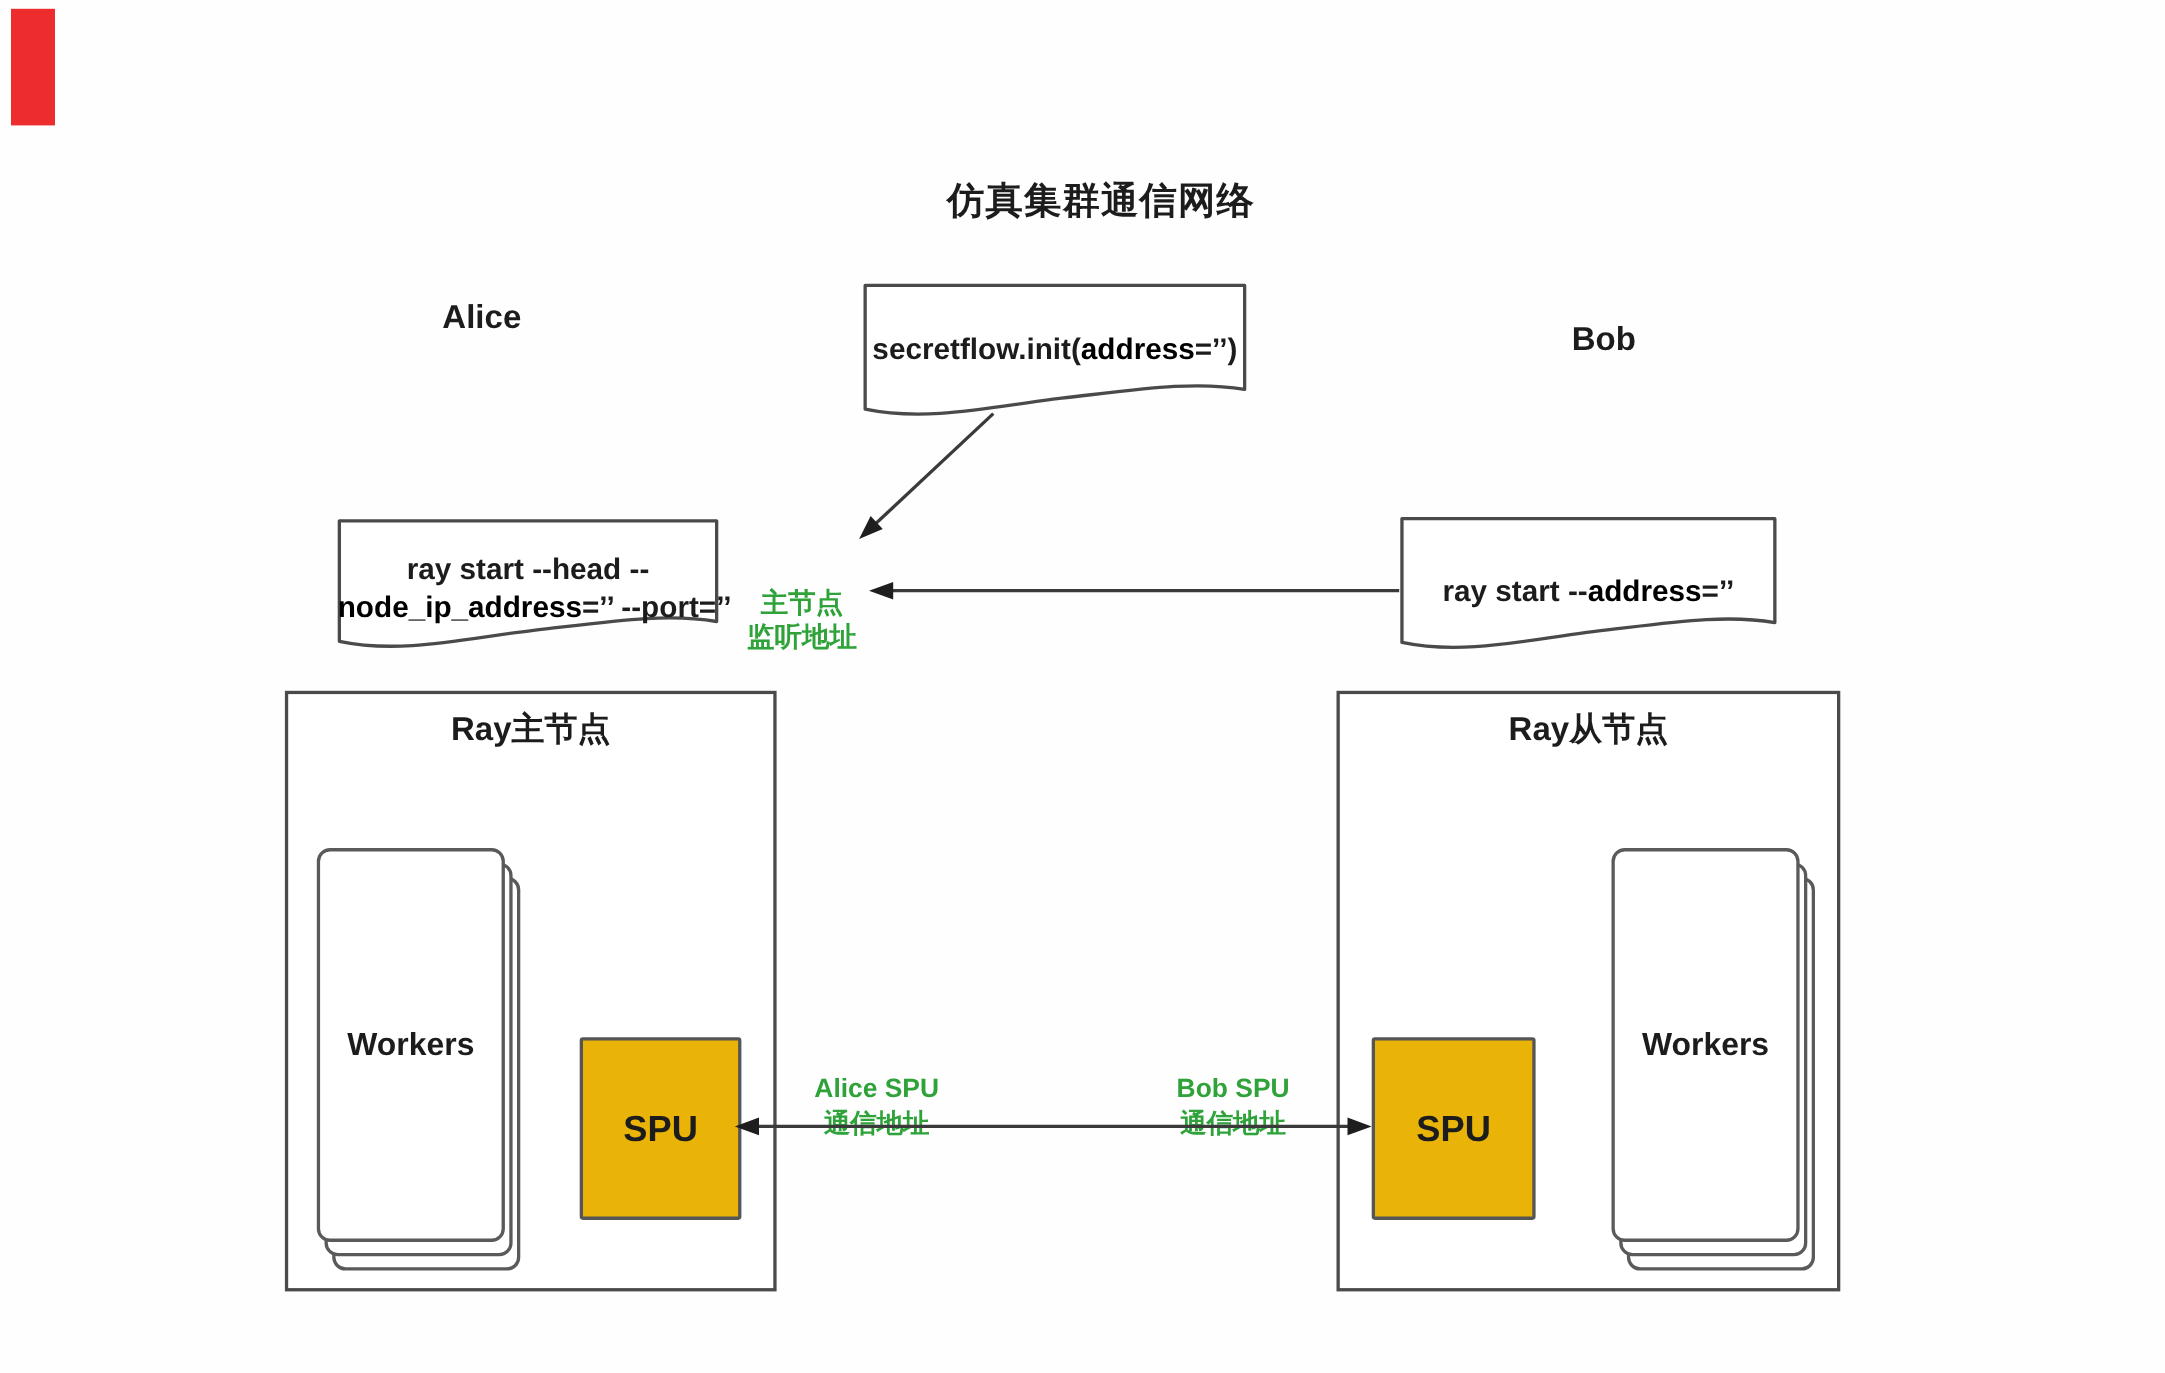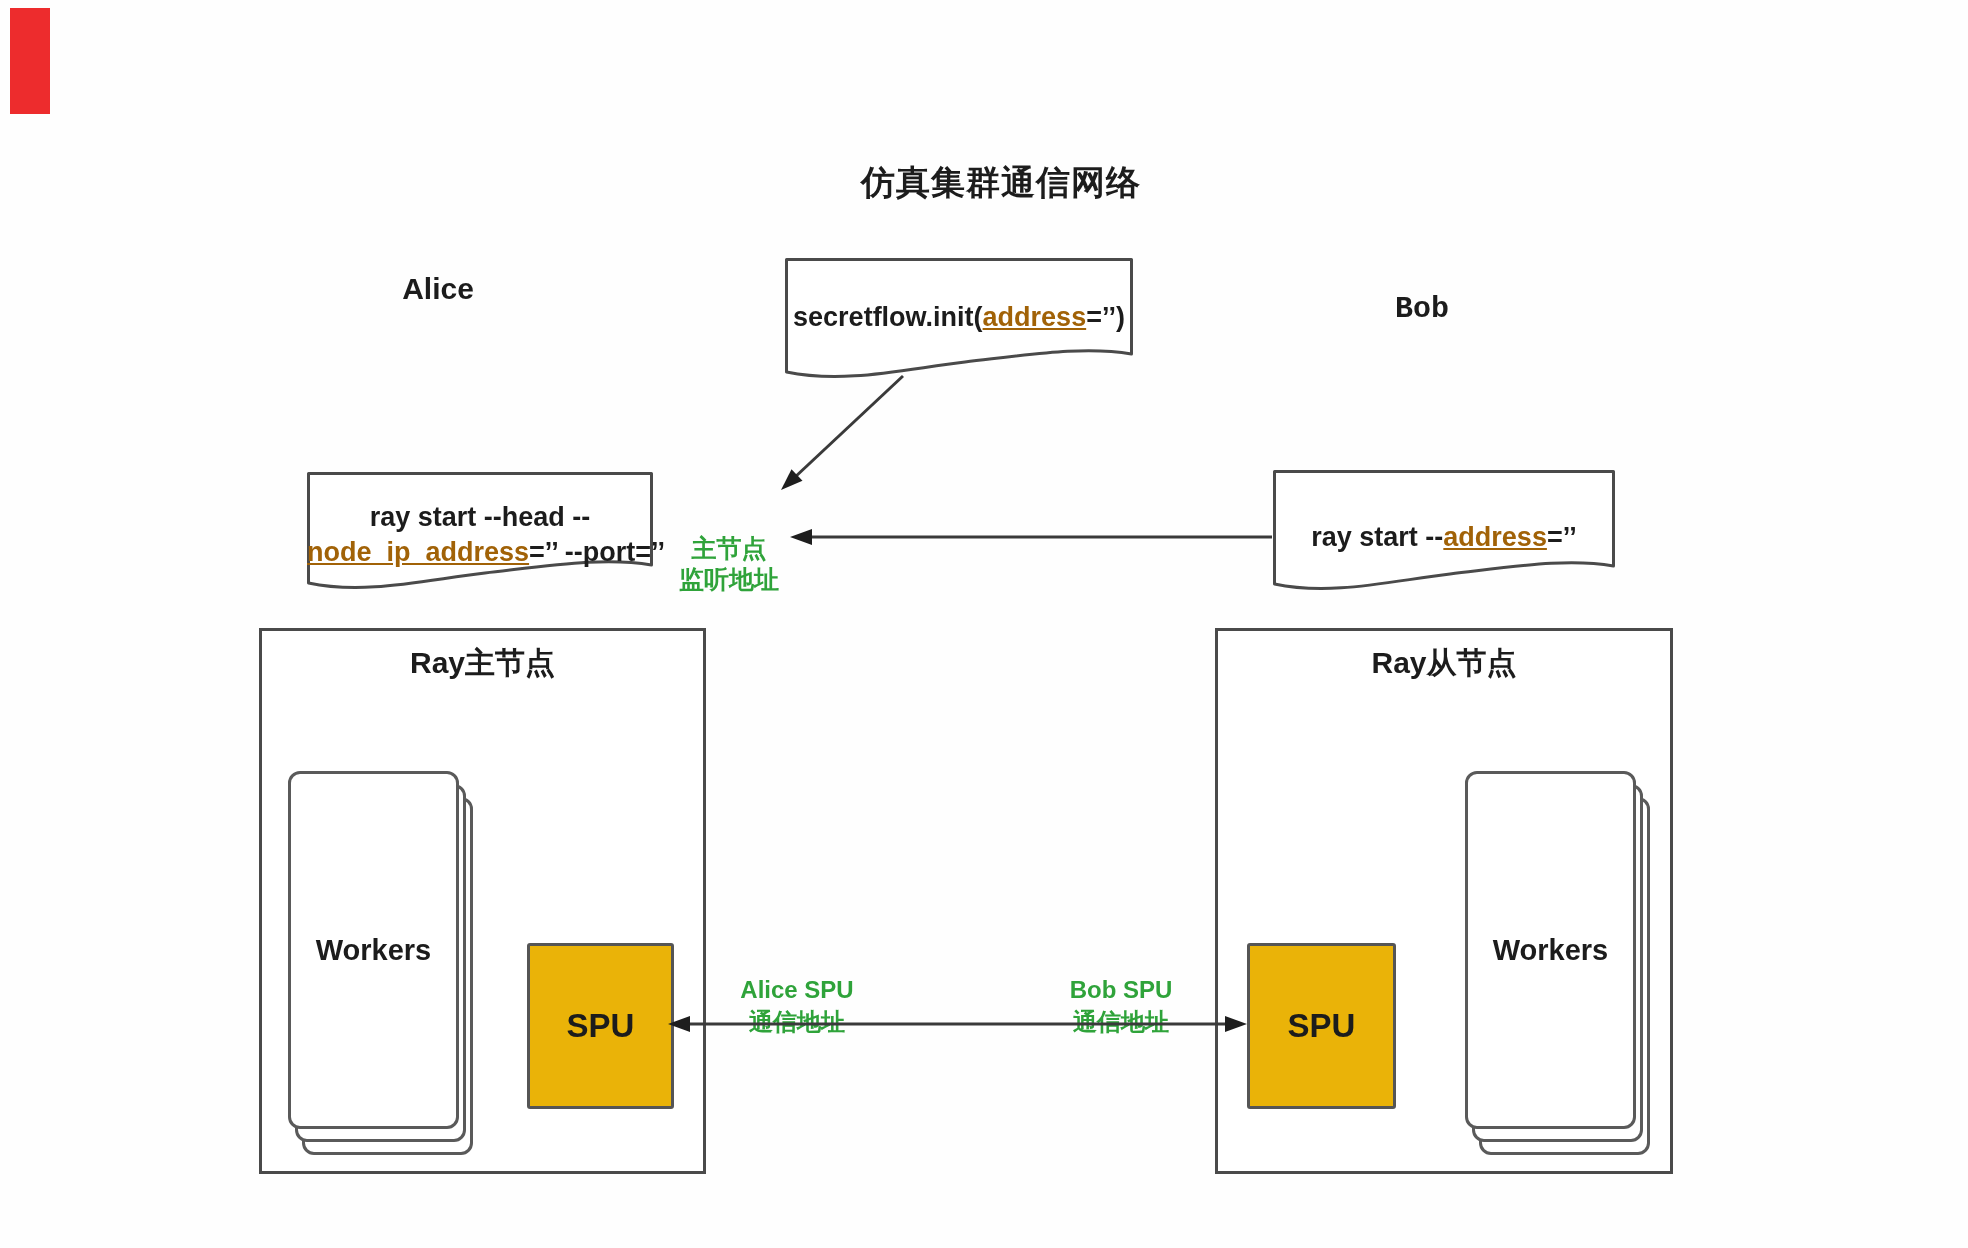--- a/index.html
+++ b/index.html
@@ -7,26 +7,26 @@
     position:relative;width:1968px;height:1248px;background:#fefefe;overflow:hidden;
     font-family:"Liberation Sans","DejaVu Sans",sans-serif;color:#1c1c1c;
   }
   .abs{position:absolute;}
   
   .rec{left:10px;top:8px;width:40px;height:106px;background:#ed2c2d;}
   
   .title{left:741px;top:128px;width:400px;text-align:right;font-size:34px;font-weight:700;letter-spacing:1px;margin-top:32px;}
   .party{width:180px;text-align:center;font-size:30px;font-weight:700;}
   .party-alice{left:348px;top:272px;}
-  .party-bob{left:1332px;top:292px;font-family:Liberation Mono, monospace;}
+  .party-bob{left:1368px;top:292px;}
   
   .doc{overflow:visible;}
   .doc path{fill:#ffffff;stroke:#4a4a4a;stroke-width:3;stroke-linejoin:round;}
   .doc-text{position:absolute;width:100%;text-align:center;font-size:27px;font-weight:700;line-height:35px;white-space:nowrap;}
-  .green-code{color:#a16207;text-decoration:underline;}
+  .green-code{color:#000000;}
   .green-label{color:#2fa33a;font-weight:700;text-align:center;margin-top:28px;}
   
   .node-box{background:#ffffff;border:3px solid #4a4a4a;}
   .node-title{position:absolute;top:12px;left:0;width:100%;text-align:center;font-size:30px;font-weight:700;}
   
   .card{position:absolute;width:165px;height:352px;background:#ffffff;border:3px solid #5a5a5a;border-radius:12px;margin-top:48px;}
   .card-front{display:flex;align-items:center;justify-content:center;font-size:29px;font-weight:700;}
   
   .spu{background:#eab308;border:3px solid #555555;border-radius:3px;display:flex;align-items:center;justify-content:center;font-size:33px;font-weight:700;}
   

